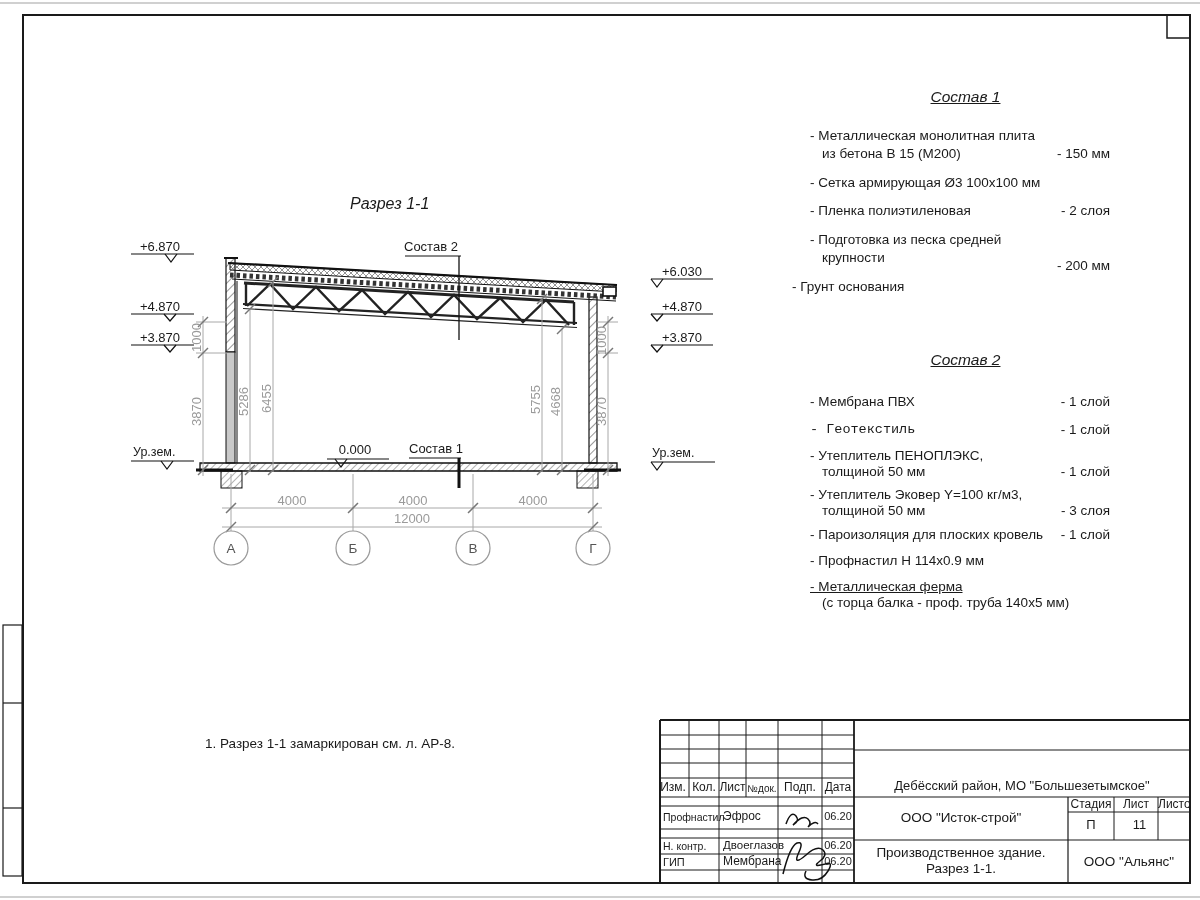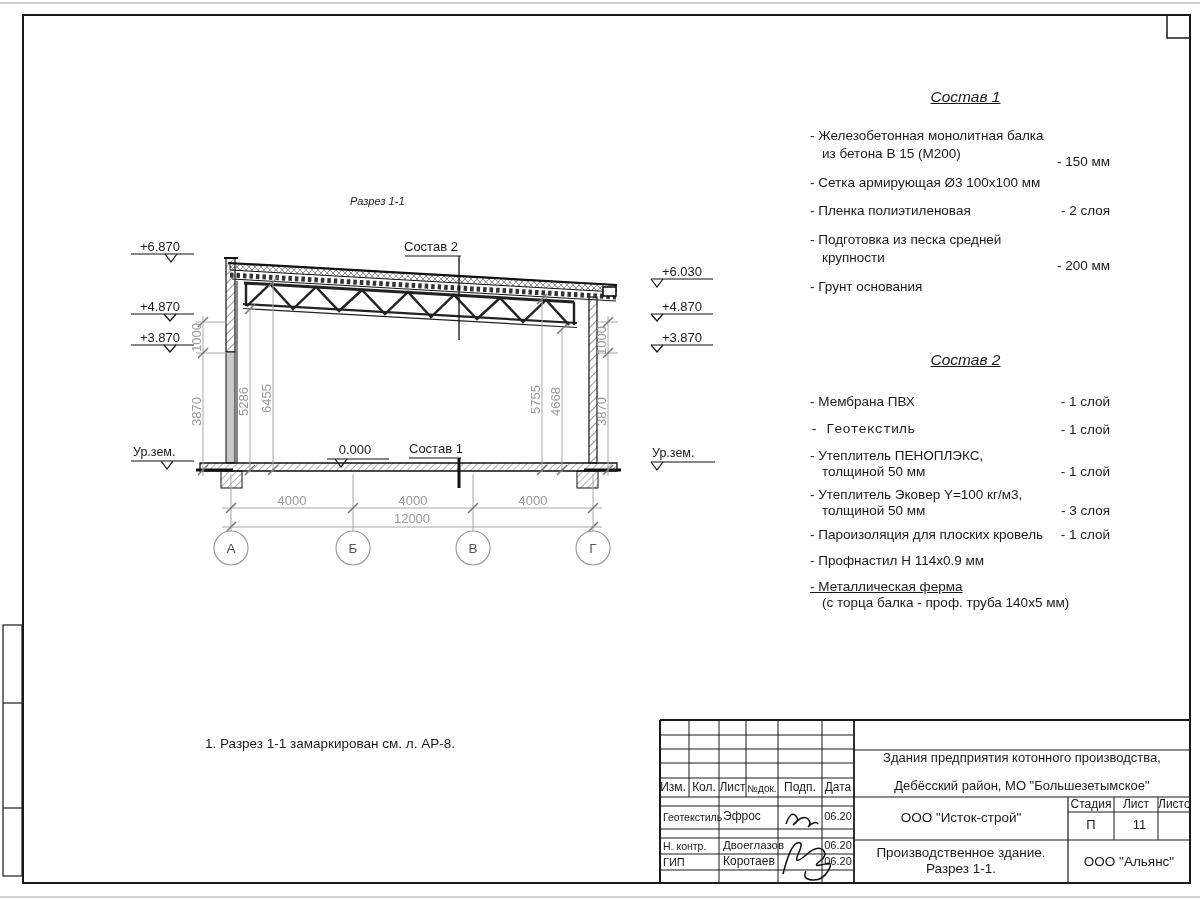--- a/index.html
+++ b/index.html
@@ -186,21 +186,21 @@
     <line x1="1068" y1="812" x2="1190" y2="812" stroke-width="1"></line>
     <line x1="854" y1="840" x2="1190" y2="840" stroke-width="1.2"></line>
   </g>
 
   <g stroke="#111" stroke-width="1.5" fill="none">
     <path d="M786,824 q5,-14 10,-8 q4,5 -3,9 q10,-11 15,-6 q4,4 0,8 q7,-7 10,-3"></path>
     <path d="M783,874 q7,-28 14,-31 q7,-2 2,9 q-7,15 7,3 q11,-10 17,-5 q5,5 -3,11 q-9,7 5,3 q9,-3 3,7 q-6,10 -16,9 q-10,-1 -6,-9"></path>
   </g>
 </svg>
 
-<div class="t ital" style="left:350px;top:195px;width:125px;font-size:11px;">Разрез 1-1</div>
+<div class="t ital" style="left:350px;top:195px;width:125px;font-size:16px;">Разрез 1-1</div>
 
 <div class="t" style="left:404px;top:240px;width:58px;">Состав 2</div>
 <div class="t" style="left:409px;top:442px;width:58px;">Состав 1</div>
 
 <div class="t c" style="left:128px;top:240px;width:64px;">+6.870</div>
 <div class="t c" style="left:128px;top:300px;width:64px;">+4.870</div>
 <div class="t c" style="left:128px;top:331px;width:64px;">+3.870</div>
 <div class="t c" style="left:650px;top:265px;width:64px;">+6.030</div>
 <div class="t c" style="left:650px;top:300px;width:64px;">+4.870</div>
 <div class="t c" style="left:650px;top:331px;width:64px;">+3.870</div>
@@ -221,68 +221,67 @@
 <div class="t dim c rot" style="left:237px;top:391px;width:60px;">6455</div>
 <div class="t dim c rot" style="left:506px;top:392px;width:60px;">5755</div>
 <div class="t dim c rot" style="left:526px;top:394px;width:60px;">4668</div>
 
 <div class="t c" style="left:216px;top:541px;width:30px;color:#555;font-size:13.5px;">А</div>
 <div class="t c" style="left:338px;top:541px;width:30px;color:#555;font-size:13.5px;">Б</div>
 <div class="t c" style="left:458px;top:541px;width:30px;color:#555;font-size:13.5px;">В</div>
 <div class="t c" style="left:578px;top:541px;width:30px;color:#555;font-size:13.5px;">Г</div>
 
 <div class="t c ital und" style="left:898px;top:88px;width:135px;font-size:15.5px;">Состав 1</div>
-<div class="t it" style="left:810px;top:128px;">- Железобетонная  монолитная балка</div>
+<div class="t it" style="left:810px;top:128px;">- Металлическая  монолитная плита</div>
 <div class="t it" style="left:822px;top:146px;">из бетона В 15 (М200)</div>
-<div class="t amt" style="left:1040px;top:146px;margin-top:8px;">- 150 мм</div>
+<div class="t amt" style="left:1040px;top:146px;">- 150 мм</div>
 <div class="t it" style="left:810px;top:175px;">- Сетка армирующая Ø3 100х100 мм</div>
 <div class="t it" style="left:810px;top:203px;">- Пленка полиэтиленовая</div>
 <div class="t amt" style="left:1040px;top:203px;">- 2 слоя</div>
 <div class="t it" style="left:810px;top:232px;">- Подготовка из песка средней</div>
 <div class="t it" style="left:822px;top:250px;">крупности</div>
 <div class="t amt" style="left:1040px;top:250px;margin-top:8px;">- 200 мм</div>
-<div class="t it" style="left:810px;top:279px;">- Грунт основания</div>
+<div class="t it" style="left:792px;top:279px;">- Грунт основания</div>
 
 <div class="t c ital und" style="left:898px;top:351px;width:135px;font-size:15.5px;">Состав 2</div>
 <div class="t it" style="left:810px;top:394px;">- Мембрана ПВХ</div>
 <div class="t amt" style="left:1040px;top:394px;">- 1 слой</div>
 <div class="t it" style="left:810px;top:422px;font-family:Liberation Mono, monospace;">- Геотекстиль</div>
 <div class="t amt" style="left:1040px;top:422px;">- 1 слой</div>
 <div class="t it" style="left:810px;top:448px;">- Утеплитель ПЕНОПЛЭКС,</div>
 <div class="t it" style="left:822px;top:464px;">толщиной 50 мм</div>
 <div class="t amt" style="left:1040px;top:464px;">- 1 слой</div>
 <div class="t it" style="left:810px;top:487px;">- Утеплитель Эковер Y=100 кг/м3,</div>
 <div class="t it" style="left:822px;top:503px;">толщиной 50 мм</div>
 <div class="t amt" style="left:1040px;top:503px;">- 3 слоя</div>
 <div class="t it" style="left:810px;top:527px;">- Пароизоляция для плоских кровель</div>
 <div class="t amt" style="left:1040px;top:527px;">- 1 слой</div>
 <div class="t it" style="left:810px;top:553px;">- Профнастил Н 114х0.9 мм</div>
 <div class="t it" style="left:810px;top:579px;text-decoration:underline;">- Металлическая ферма</div>
 <div class="t it" style="left:822px;top:595px;">(с торца балка - проф. труба 140х5 мм)</div>
 
 <div class="t it" style="left:205px;top:736px;">1. Разрез 1-1 замаркирован см. л. АР-8.</div>
 
-<div class="t c" style="left:856px;top:751px;width:332px;">Здания предприятия котонного производства,</div>
 <div class="t c" style="left:856px;top:779px;width:332px;">Дебёсский район, МО "Большезетымское"</div>
 
 <div class="t c" style="left:660px;top:781px;width:26px;font-size:12px;">Изм.</div>
 <div class="t c" style="left:689px;top:781px;width:30px;font-size:12px;">Кол.</div>
 <div class="t c" style="left:719px;top:781px;width:27px;font-size:12px;">Лист</div>
 <div class="t c" style="left:746px;top:783px;width:32px;font-size:10px;">№док.</div>
 <div class="t c" style="left:778px;top:781px;width:44px;font-size:12px;">Подп.</div>
 <div class="t c" style="left:822px;top:781px;width:32px;font-size:12px;">Дата</div>
 
-<div class="t" style="left:663px;top:811px;font-size:10.5px;">Геотекстиль</div>
+<div class="t" style="left:663px;top:811px;font-size:10.5px;">Профнастил</div>
 <div class="t" style="left:723px;top:810px;font-size:12px;">Эфрос</div>
 <div class="t c" style="left:822px;top:810px;width:32px;font-size:11px;">06.20</div>
 <div class="t" style="left:663px;top:840px;font-size:10.5px;">Н. контр.</div>
 <div class="t" style="left:723px;top:839px;font-size:11.5px;">Двоеглазов</div>
 <div class="t c" style="left:822px;top:839px;width:32px;font-size:11px;">06.20</div>
 <div class="t" style="left:663px;top:856px;font-size:11px;">ГИП</div>
-<div class="t" style="left:723px;top:855px;font-size:12px;">Коротаев</div>
+<div class="t" style="left:723px;top:855px;font-size:12px;">Мембрана</div>
 <div class="t c" style="left:822px;top:855px;width:32px;font-size:11px;">06.20</div>
 
 <div class="t c" style="left:854px;top:810px;width:214px;font-size:13.5px;">ООО "Исток-строй"</div>
 <div class="t c tbc" style="left:1068px;top:798px;width:46px;font-size:12px;">Стадия</div>
 <div class="t c tbc" style="left:1114px;top:798px;width:44px;font-size:12px;">Лист</div>
 <div class="t c tbc" style="left:1158px;top:798px;width:32px;font-size:12px;">Листов</div>
 <div class="t c" style="left:1068px;top:818px;width:46px;">П</div>
 <div class="t c" style="left:1114px;top:818px;width:51px;">11</div>
 <div class="t c" style="left:854px;top:845px;width:214px;font-size:13.5px;">Производственное здание.</div>
 <div class="t c" style="left:854px;top:861px;width:214px;font-size:13.5px;">Разрез 1-1.</div>

